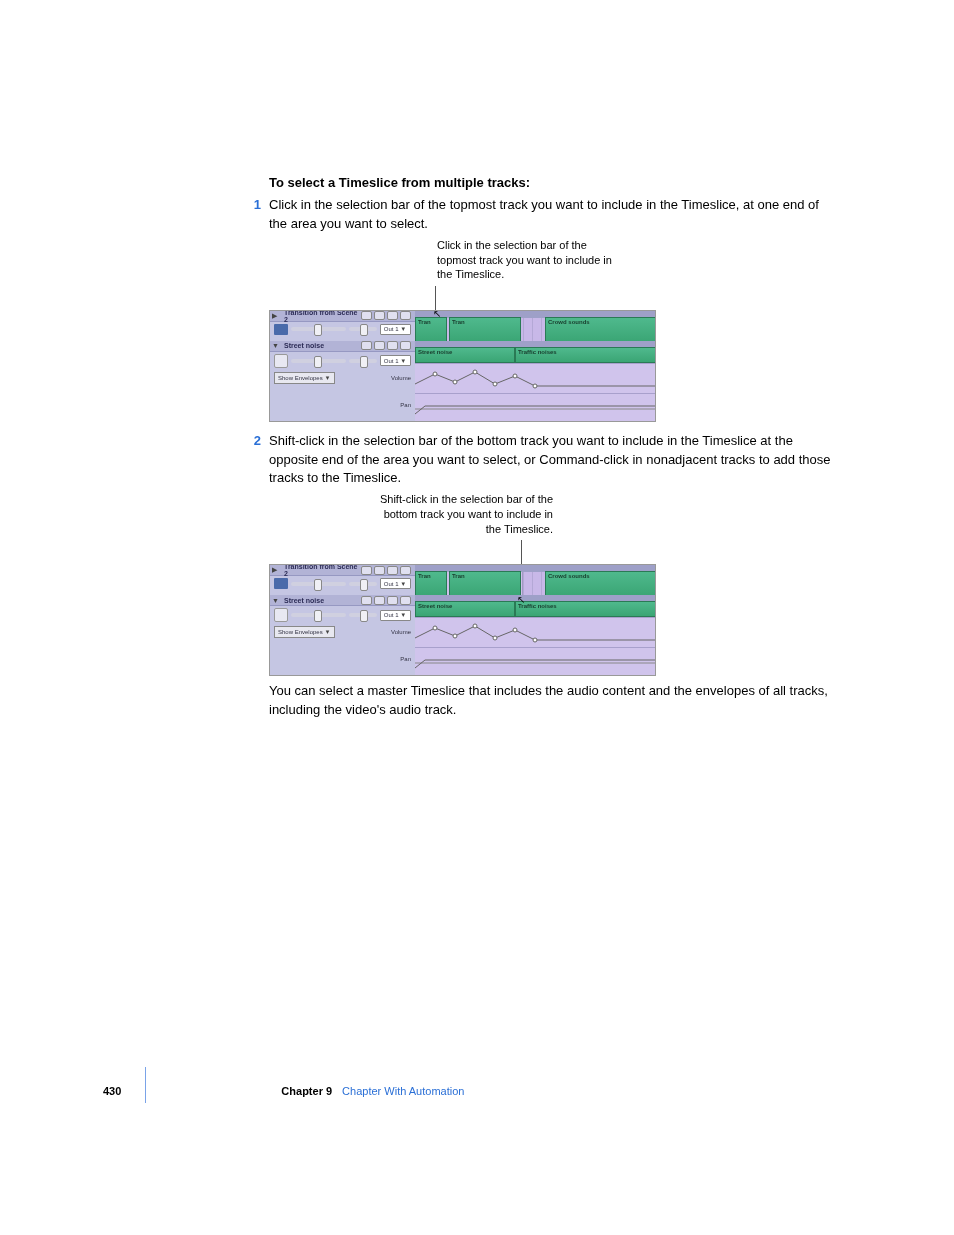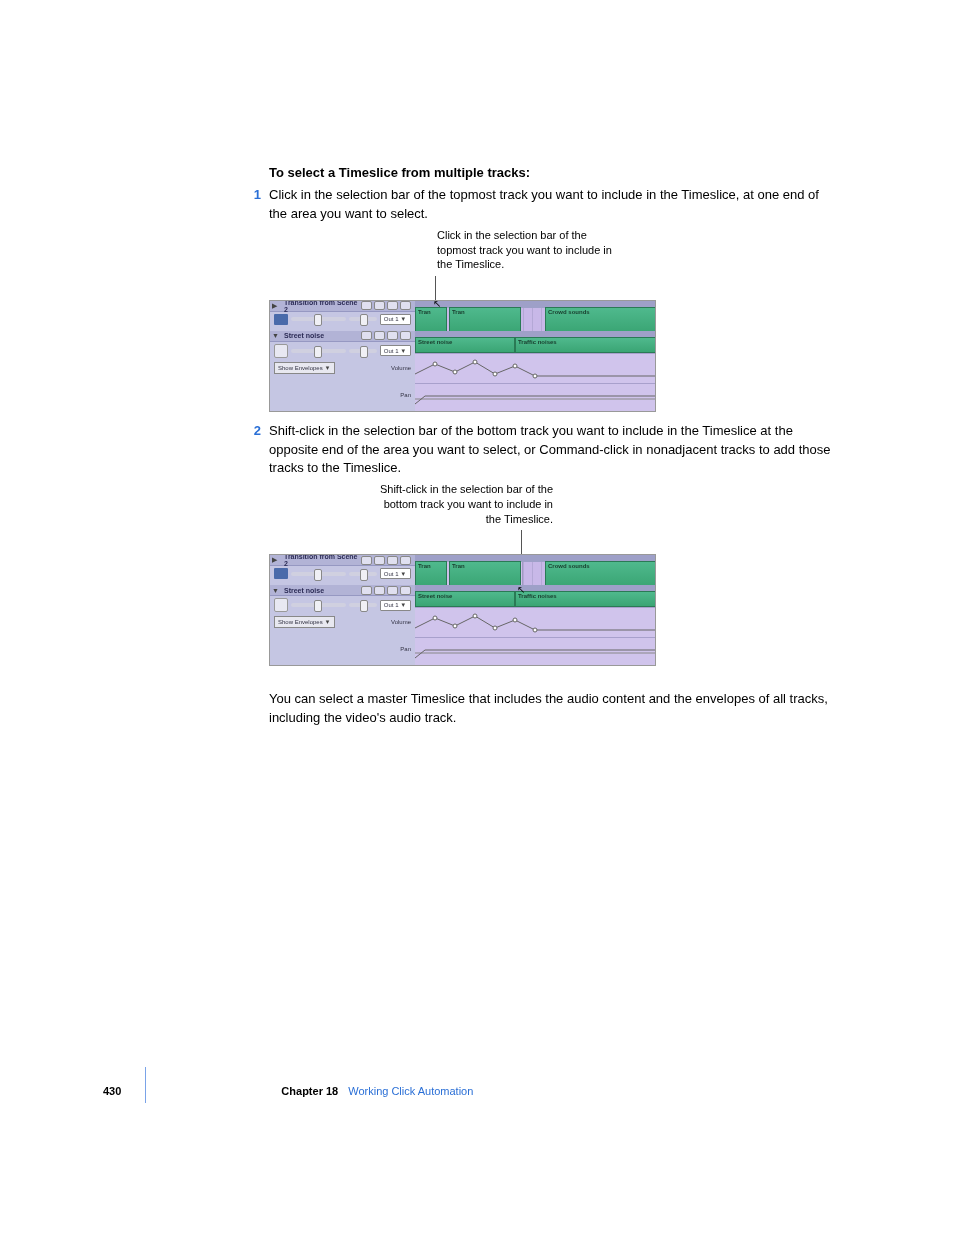--- a/index.html
+++ b/index.html
@@ -16,21 +16,21 @@
   .page {
     position: absolute;
     left: 0;
     top: 0;
     width: 954px;
     height: 1235px;
   }
   .content {
     position: absolute;
     left: 269px;
-    top: 165px;
+    top: 175px;
     width: 570px;
   }
   .heading {
     font-weight: bold;
     font-size: 13px;
     margin-bottom: 6px;
   }
   .step {
     display: flex;
     margin-bottom: 6px;
@@ -41,21 +41,21 @@
     width: 18px;
     text-align: right;
     padding-right: 8px;
     font-weight: bold;
   }
   .step-text {
     flex: 1;
   }
   .body-text {
     line-height: 1.45;
-    margin-top: 24px;
+    margin-top: 6px;
   }
   .callout {
     font-size: 11px;
     line-height: 1.35;
     color: #000;
   }
   .callout1 {
     position: absolute;
     left: 168px;
     top: -72px;
@@ -509,17 +509,17 @@
       </div>
     </div>
 
     <div class="body-text">You can select a master Timeslice that includes the audio content and the envelopes of all tracks, including the video's audio track.</div>
   </div>
 
   <div class="footer">
     <span class="page-num">430</span>
     <div class="vline"></div>
     <div style="margin-left:125px; display:flex;">
-      <span class="chapter-label">Chapter 18</span>
-      <span class="chapter-title">Working Click Automation</span>
+      <span class="chapter-label">Chapter 9</span>
+      <span class="chapter-title">Chapter With Automation</span>
     </div>
   </div>
 </div>
 
 </body></html>

